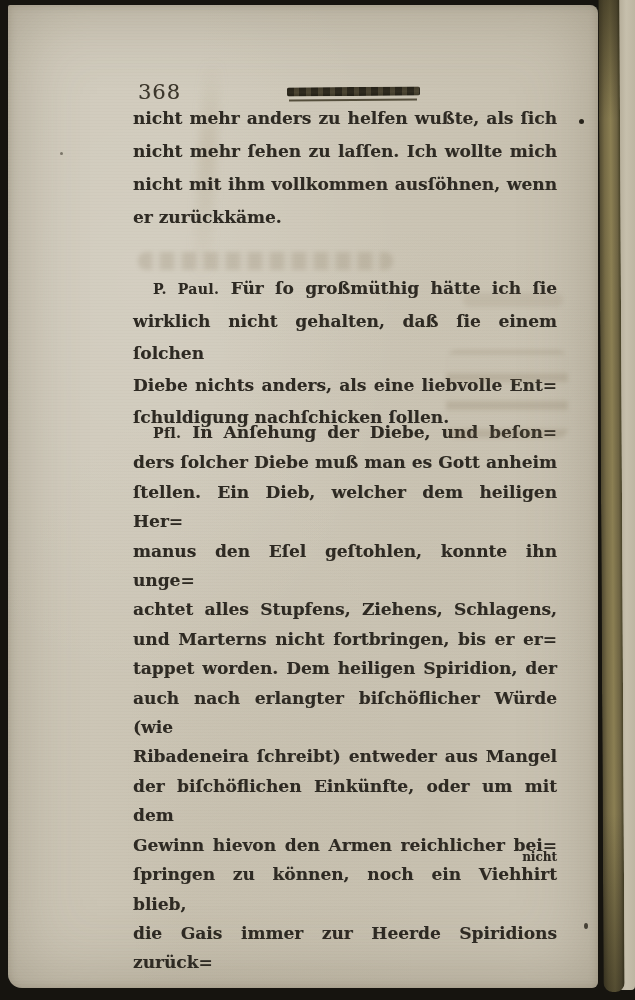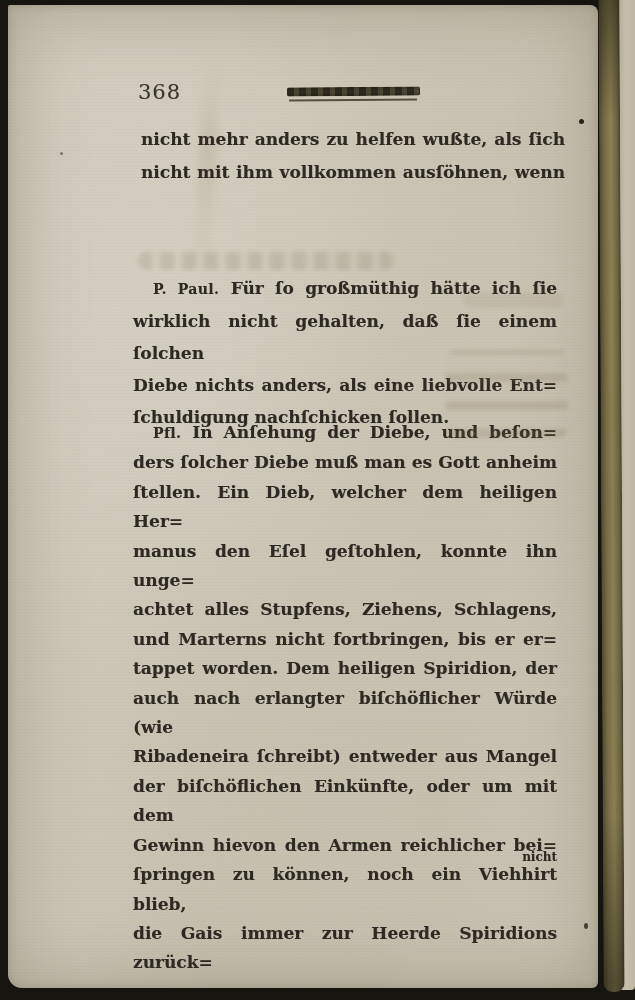--- a/index.html
+++ b/index.html
@@ -58,21 +58,21 @@
   }
   .para{position:absolute;left:125px;width:424px;color:#2e2a23;}
   .line{
     font-size:17px;font-weight:bold;
     text-align:justify;text-align-last:justify;
     text-shadow:.35px .35px 0 rgba(46,42,35,.35);
     white-space:normal;
   }
   .line.last{text-align-last:left;}
   .line.first{padding-left:20px;}
-  .p1{top:118px;margin-left:8px;} .p1 .line{line-height:33px;}
+  .p1{top:97px;} .p1 .line{line-height:33px;}
   .p2{top:267px;} .p2 .line{line-height:32px;}
   .p3{top:413px;} .p3 .line{line-height:29.4px;}
   .opener{font-size:14px;letter-spacing:.4px;}
   .catchword{
     position:absolute;left:125px;top:845px;width:424px;
     font-size:12px;font-weight:bold;color:#2e2a23;text-align:right;
     text-shadow:.35px .35px 0 rgba(46,42,35,.35);
   }
   
   .smudge{
@@ -115,21 +115,23 @@
 
     <div class="page-number">368</div>
 
     <div class="ornament">
       <div class="bar"></div>
       <div class="thinline"></div>
     </div>
 
     <div id="para-0" class="para p1">
         <div class="line">nicht mehr anders zu helfen wußte, als ſich</div>
+        <div class="line">nicht mehr ſehen zu laſſen. Ich wollte mich</div>
         <div class="line">nicht mit ihm vollkommen ausſöhnen, wenn</div>
+        <div class="line last">er zurückkäme.</div>
       </div>
     <div id="para-1" class="para p2">
         <div class="line first"><span class="opener">P. Paul.</span> Für ſo großmüthig hätte ich ſie</div>
         <div class="line">wirklich nicht gehalten, daß ſie einem ſolchen</div>
         <div class="line">Diebe nichts anders, als eine liebvolle Ent=</div>
         <div class="line last">ſchuldigung nachſchicken ſollen.</div>
       </div>
     <div id="para-2" class="para p3">
         <div class="line first"><span class="opener">Pfl.</span> In Anſehung der Diebe, und beſon=</div>
         <div class="line">ders ſolcher Diebe muß man es Gott anheim</div>

